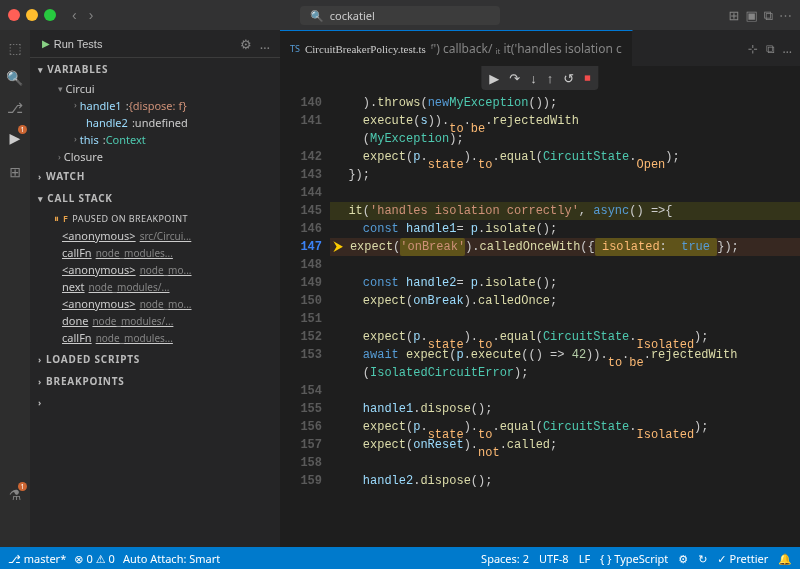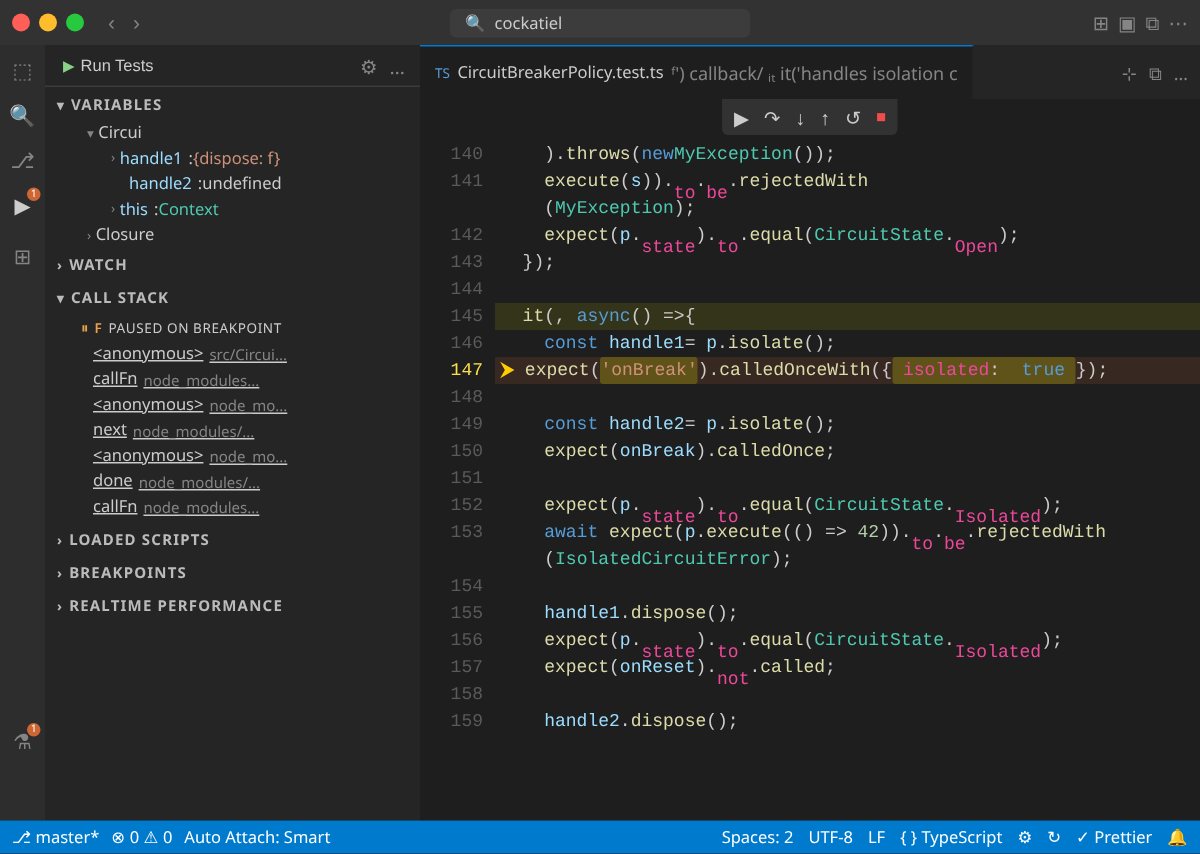--- a/index.html
+++ b/index.html
@@ -258,21 +258,21 @@
       gap: 5px;
       white-space: nowrap;
       background: #1e1e1e;
       border-right: 1px solid #252526;
     }
     .tab.active {
       background: #1e1e1e;
       border-top: 1px solid #0078d4;
     }
     .tab .tab-lang { font-size: 9px; color: #569cd6; }
-    .tab .tab-name { color: #cccccc; }
+    .tab .tab-name { color: #cccccc; font-family: Liberation Serif, serif; }
     .tab .tab-path { color: #858585; font-size: 10px; }
     .tab-actions {
       display: flex;
       align-items: center;
       margin-left: auto;
       gap: 4px;
       padding-right: 6px;
     }
     .tab-action-icon {
       color: #858585;
@@ -319,22 +319,22 @@
       padding-top: 28px;
       text-align: right;
       padding-right: 8px;
       color: #5a5a5a;
       font-family: 'Consolas', 'Courier New', monospace;
       font-size: 12px;
       line-height: 18px;
       flex-shrink: 0;
       user-select: none;
     }
-    .line-num { height: 18px; display: block; }
-    .line-num.active-line { color: #fde047; }
+    .line-num { height: 18px; display: block; font-weight: bold; }
+    .line-num.active-line { color: #3b82f6; }
 
     
     .code-content {
       flex: 1;
       padding-top: 28px;
       font-family: 'Consolas', 'Courier New', monospace;
       font-size: 12px;
       line-height: 18px;
       overflow: hidden;
       position: relative;
@@ -352,21 +352,21 @@
 
     
     .kw { color: #569cd6; }
     .fn { color: #dcdcaa; }
     .str { color: #ce9178; }
     .num { color: #b5cea8; }
     .var { color: #9cdcfe; }
     .type { color: #4ec9b0; }
     .punct { color: #cccccc; }
     .op { color: #cccccc; }
-    .prop { color: #ec4899; margin-top: 16px; }
+    .prop { color: #fdba74; margin-top: 16px; }
     .bool { color: #569cd6; }
     .arrow-yellow { color: #ffcc00; font-weight: bold; }
     .highlight-inline { background: rgba(255,255,0,0.2); border-radius: 2px; font-family: Liberation Mono, monospace; }
 
     
     .status-bar {
       height: 22px;
       background: #007acc;
       display: flex;
       align-items: center;
@@ -521,21 +521,20 @@
         <span>LOADED SCRIPTS</span>
       </div>
 
       <div class="section-header">
         <span class="chevron">›</span>
         <span>BREAKPOINTS</span>
       </div>
 
       <div class="section-header">
         <span class="chevron">›</span>
-        <span>REALTIME PERFORMANCE</span>
       </div>
 
     </div>
   </div>
 
   <div class="editor-area">
 
     <div class="tab-bar">
       <div class="tab active">
         <span class="tab-lang">TS</span>
@@ -598,21 +597,21 @@
         </div>
         <div class="code-line">
           <span class="fn">    expect</span><span class="punct">(</span><span class="var">p</span><span class="punct">.</span><span class="prop">state</span><span class="punct">).</span><span class="prop">to</span><span class="punct">.</span><span class="fn">equal</span><span class="punct">(</span><span class="type">CircuitState</span><span class="punct">.</span><span class="prop">Open</span><span class="punct">);</span>
         </div>
         <div class="code-line">
           <span class="punct">  });</span>
         </div>
         <div class="code-line"></div>
         <div class="code-line highlighted">
           
-          <span class="punct">  </span><span class="fn">it</span><span class="punct">(</span><span class="punct">, </span><span class="kw">async</span> <span class="punct">() </span><span class="op">=&gt;</span> <span class="punct">{</span>
+          <span class="punct">  </span><span class="fn">it</span><span class="punct">(</span><span class="str">'handles isolation correctly'</span><span class="punct">, </span><span class="kw">async</span> <span class="punct">() </span><span class="op">=&gt;</span> <span class="punct">{</span>
         </div>
         <div class="code-line">
           <span class="kw">    const</span> <span class="var"> handle1</span> <span class="op">=</span> <span class="var"> p</span><span class="punct">.</span><span class="fn">isolate</span><span class="punct">();</span>
         </div>
         <div class="code-line breakpoint-line">
           
           <span class="arrow-yellow">⮞</span><span class="fn"> expect</span><span class="punct">(</span><span class="highlight-inline"><span class="str">'onBreak'</span></span><span class="punct">).</span><span class="fn">calledOnceWith</span><span class="punct">({</span> <span class="highlight-inline"><span class="prop"> isolated</span><span class="punct">:</span> <span class="bool"> true </span></span><span class="punct">});</span>
         </div>
         <div class="code-line"></div>
         <div class="code-line">

